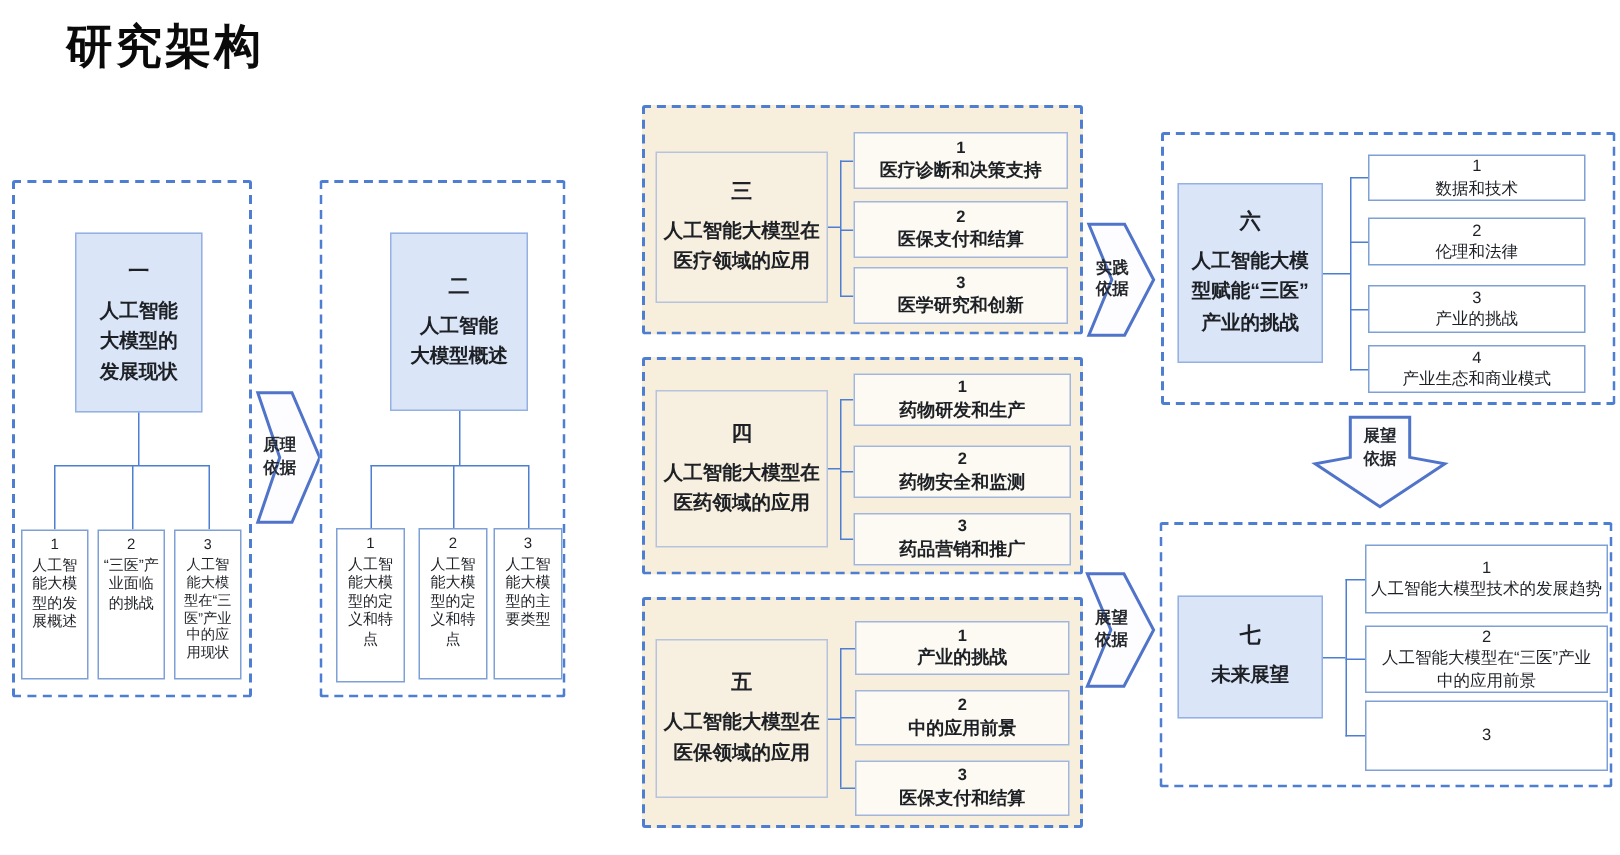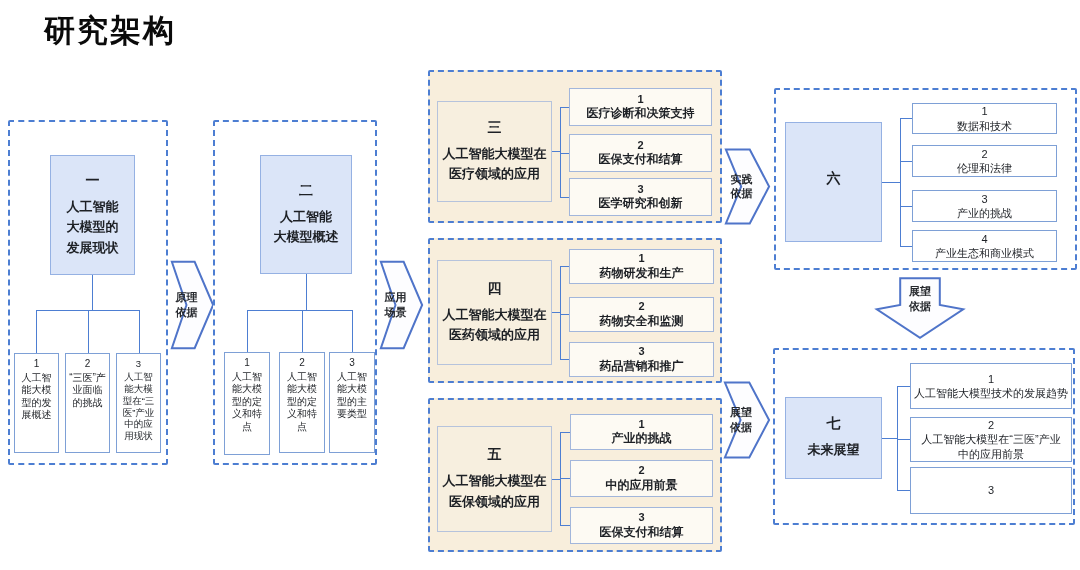--- a/index.html
+++ b/index.html
@@ -102,27 +102,20 @@
     <div class="sub" style="left:64px;top:230px;width:46px;height:101px;">
       <span class="num">2</span>
       <span>人工智能大模型的定义和特点</span>
     </div>
     <div class="sub" style="left:114px;top:230px;width:46px;height:101px;">
       <span class="num">3</span>
       <span>人工智能大模型的主要类型</span>
     </div>
   </div>
 
-  <div class="arrow right" style="left:380px;top:260px;width:43px;height:90px;">
-    <svg viewBox="0 0 100 100" preserveAspectRatio="none">
-        <polygon points="2,2 55,2 98,50 55,98 2,98 36,50" fill="#fdfdff" stroke="#4f74c9" stroke-width="2" vector-effect="non-scaling-stroke"></polygon>
-      </svg>
-    <div class="albl">应用
-场景</div>
-  </div>
 
   <div class="panel cream" style="left:428px;top:70px;width:294px;height:153px;">
     <div class="hdr cream-h" style="left:7px;top:29px;width:115px;height:101px;">
       <span class="num">三</span>
       <span class="ttl">人工智能大模型在
 医疗领域的应用</span>
     </div>
     <div class="ln" style="left:122px;top:79px;width:8px;height:1px;"></div>
     <div class="ln" style="left:130px;top:35px;width:1px;height:91px;"></div>
     <div class="ln" style="left:130px;top:35px;width:9px;height:1px;"></div>
@@ -212,20 +205,23 @@
     <svg viewBox="0 0 100 100" preserveAspectRatio="none">
         <polygon points="28,2 72,2 72,45 98,52 50,98 2,52 28,45" fill="#fdfdff" stroke="#4f74c9" stroke-width="2" vector-effect="non-scaling-stroke"></polygon>
       </svg>
     <div class="albl">展望
 依据</div>
   </div>
 
   <div class="panel" style="left:774px;top:88px;width:303px;height:182px;">
     <div class="hdr" style="left:9px;top:32px;width:97px;height:120px;">
       <span class="num">六</span>
+      <span class="ttl">人工智能大模
+型赋能“三医”
+产业的挑战</span>
     </div>
     <div class="ln" style="left:106px;top:92px;width:18px;height:1px;"></div>
     <div class="ln" style="left:124px;top:28px;width:1px;height:129px;"></div>
     <div class="ln" style="left:124px;top:28px;width:12px;height:1px;"></div>
     <div class="ln" style="left:124px;top:71px;width:12px;height:1px;"></div>
     <div class="ln" style="left:124px;top:116px;width:12px;height:1px;"></div>
     <div class="ln" style="left:124px;top:156px;width:12px;height:1px;"></div>
     <div class="ritem" style="left:136px;top:13px;width:145px;height:31px;">
       <span class="num">1</span>
       <span class="lbl">数据和技术</span>

